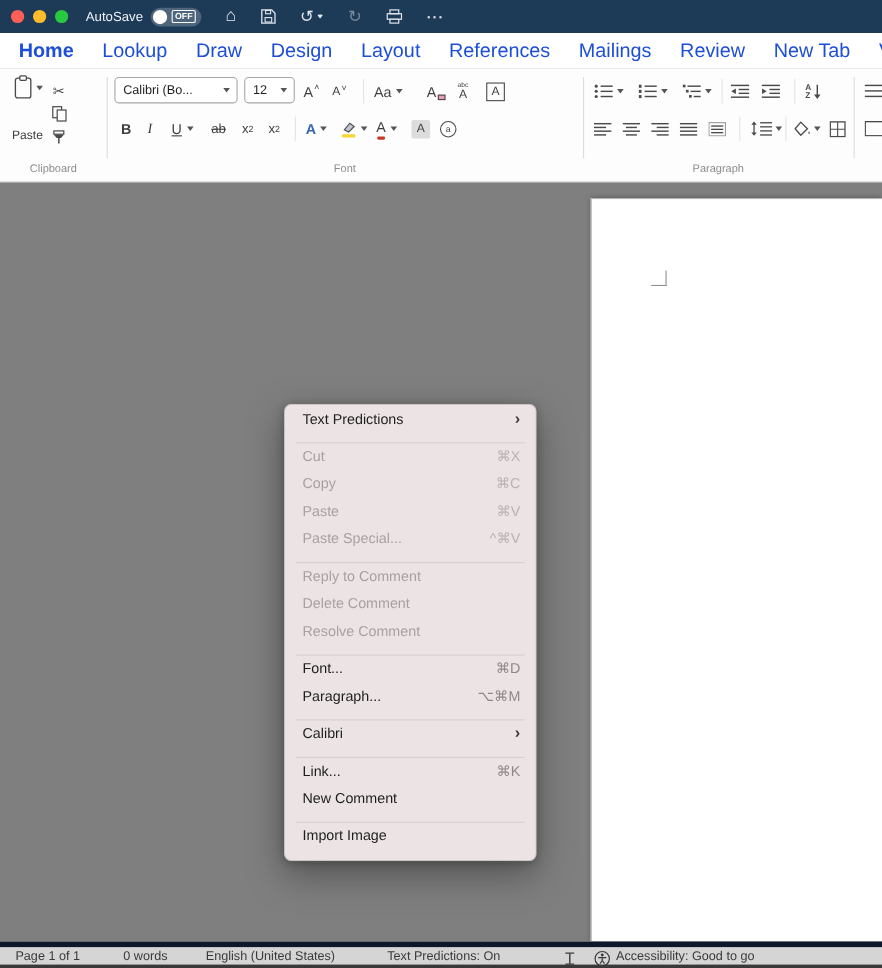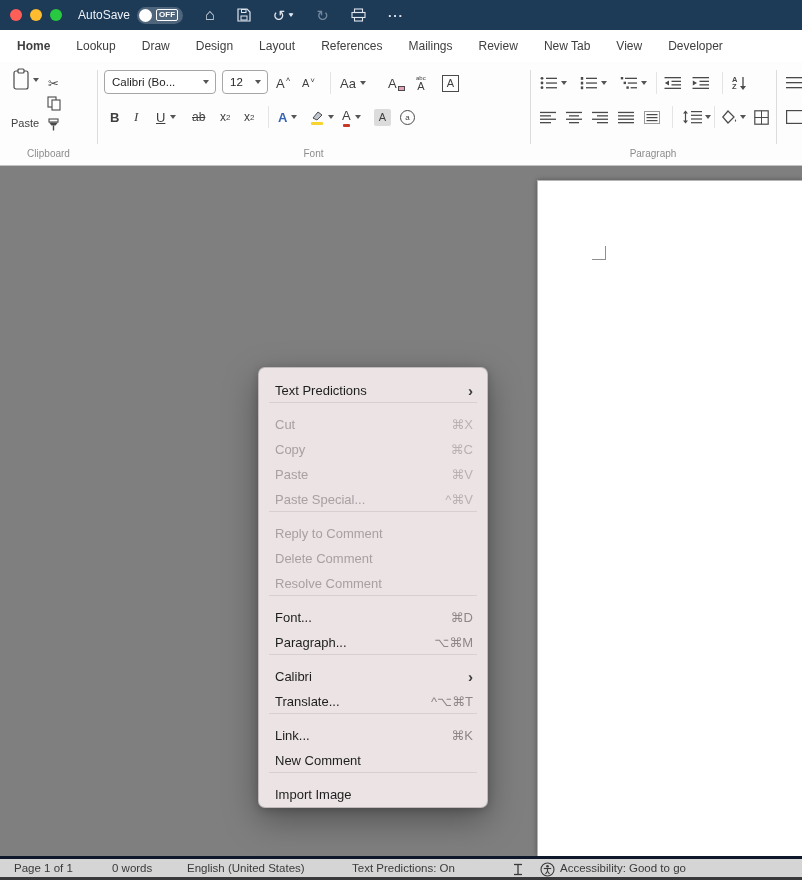--- a/index.html
+++ b/index.html
@@ -22,21 +22,21 @@
        padding:0 2px;margin-left:4px;line-height:10px;}
   .tbi{color:#dfe6ee;font-size:15px;line-height:1;margin-left:22px;display:flex;align-items:center;}
   .tbi.dim{opacity:.45;}
   .cv{width:0;height:0;border-left:3px solid transparent;border-right:3px solid transparent;
       border-top:4px solid #555;}
   .cv.light{border-top-color:#dfe6ee;margin-left:3px;}
 
   
   .tabs{position:absolute;left:0;top:30px;width:100%;height:32px;background:#fff;
         display:flex;align-items:center;padding-left:4px;white-space:nowrap;overflow:hidden;}
-  .tab{padding:0 13px;font-size:12px;color:#404040;flex:0 0 auto;text-align:right;}
+  .tab{padding:0 13px;font-size:18px;color:#1d4ed8;flex:0 0 auto;text-align:right;}
   .tab.active{font-weight:bold;}
 
   
   .ribbon{position:absolute;left:0;top:62px;width:100%;height:104px;background:#fdfdfd;
           border-bottom:1px solid #c3c3c3;overflow:hidden;}
   .rb{position:absolute;display:flex;align-items:center;justify-content:center;
       color:#3f3f3f;font-size:13px;height:26px;}
   .r1{top:8px;}  .r2{top:42px;}
   .gdiv{position:absolute;top:8px;height:74px;width:1px;background:#dcdcdc;}
   .sdiv{position:absolute;width:1px;height:22px;background:#e4e4e4;}
@@ -55,31 +55,31 @@
   .doc-area{position:absolute;left:0;top:166px;width:100%;height:690px;background:#7f7f7f;overflow:hidden;}
   .page{position:absolute;left:537px;top:14px;width:266px;height:676px;background:#fff;
         box-shadow:0 0 5px rgba(0,0,0,.35);border-left:1px solid #b5b5b5;border-top:1px solid #b5b5b5;}
   .corner{position:absolute;left:54px;top:65px;width:14px;height:14px;
           border-right:1px solid #8f8f8f;border-bottom:1px solid #8f8f8f;}
 
   
   .context-menu{position:absolute;left:258px;top:367px;width:230px;background:#ebe3e4;
         border:1px solid rgba(0,0,0,.18);border-radius:7px;padding:5px 0;z-index:30;
         box-shadow:0 12px 34px rgba(0,0,0,.35),0 2px 8px rgba(0,0,0,.2);}
-  .mi{height:25px;display:flex;align-items:flex-end;padding:0 14px 0 16px;font-size:13px;color:#1e1e1e;}
+  .mi{height:25px;display:flex;align-items:flex-start;padding:0 14px 0 16px;font-size:13px;color:#1e1e1e;}
   .mi-sp{flex:1;}
   .mi-s{color:#8f8789;}
   .mi.dis .mi-l{color:#a8a0a1;}
   .mi.dis .mi-s{color:#b9b2b3;}
   .mi-chev{color:#3c3c3c;font-size:15px;font-weight:bold;line-height:1;}
   .msep{height:1px;background:#d8cfd0;margin:4px 10px;}
 
   
   .statusbar{position:absolute;left:0;top:856px;width:100%;height:21px;background:#d6d5d6;
-             border-top:3px solid #0f172a;font-size:11.5px;color:#3a3a3a;z-index:6;}
+             border-top:5px solid #0f172a;font-size:11.5px;color:#3a3a3a;z-index:6;}
   .sb{position:absolute;top:3px;white-space:nowrap;}
   .bottom-strip{position:absolute;left:0;top:877px;width:100%;height:3px;background:#39393b;z-index:7;}
 </style>
 </head>
 <body>
 
 <div class="window">
 
   <div class="titlebar">
     <span class="light red"></span>
@@ -450,25 +450,20 @@
       <span class="mi-l">Paragraph...</span>
       <span class="mi-sp"></span>
       <span class="mi-s">⌥⌘M</span>
     </div>
     <div class="msep"></div>
     <div class="mi">
       <span class="mi-l">Calibri</span>
       <span class="mi-sp"></span>
       <span class="mi-chev">›</span>
     </div>
-    <div class="mi">
-      <span class="mi-l">Translate...</span>
-      <span class="mi-sp"></span>
-      <span class="mi-s">^⌥⌘T</span>
-    </div>
     <div class="msep"></div>
     <div class="mi">
       <span class="mi-l">Link...</span>
       <span class="mi-sp"></span>
       <span class="mi-s">⌘K</span>
     </div>
     <div class="mi">
       <span class="mi-l">New Comment</span>
     </div>
     <div class="msep"></div>

